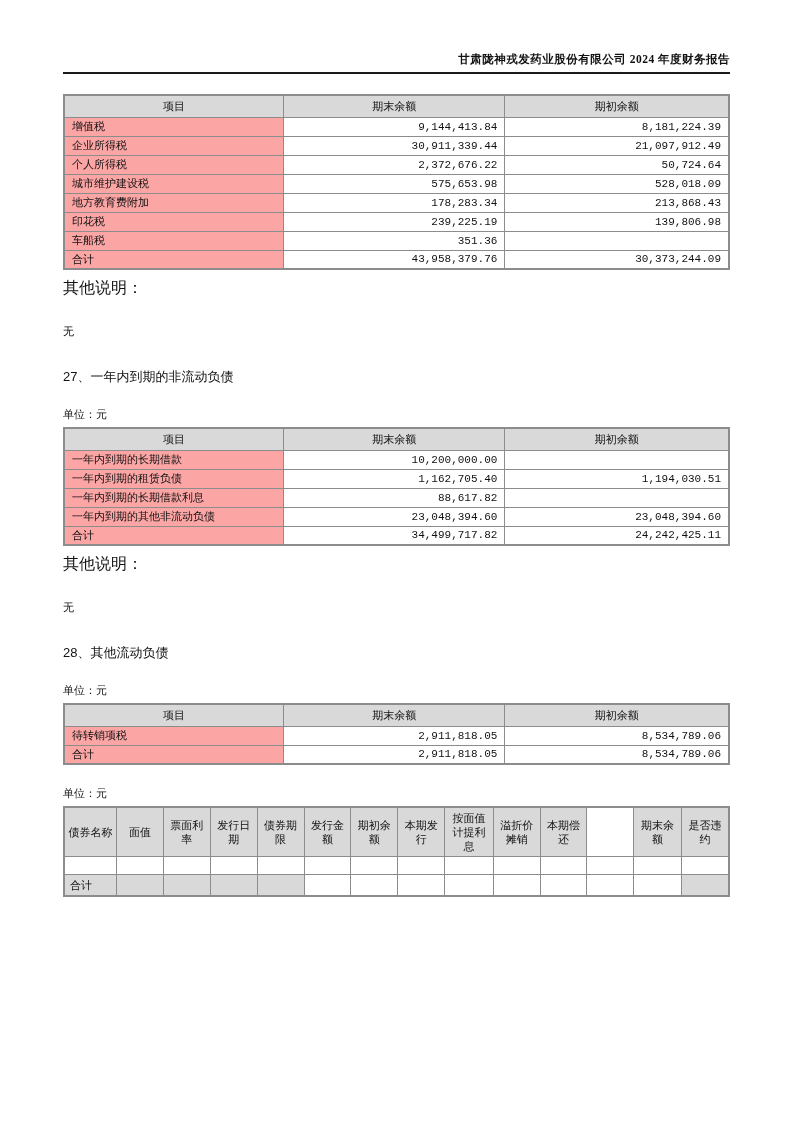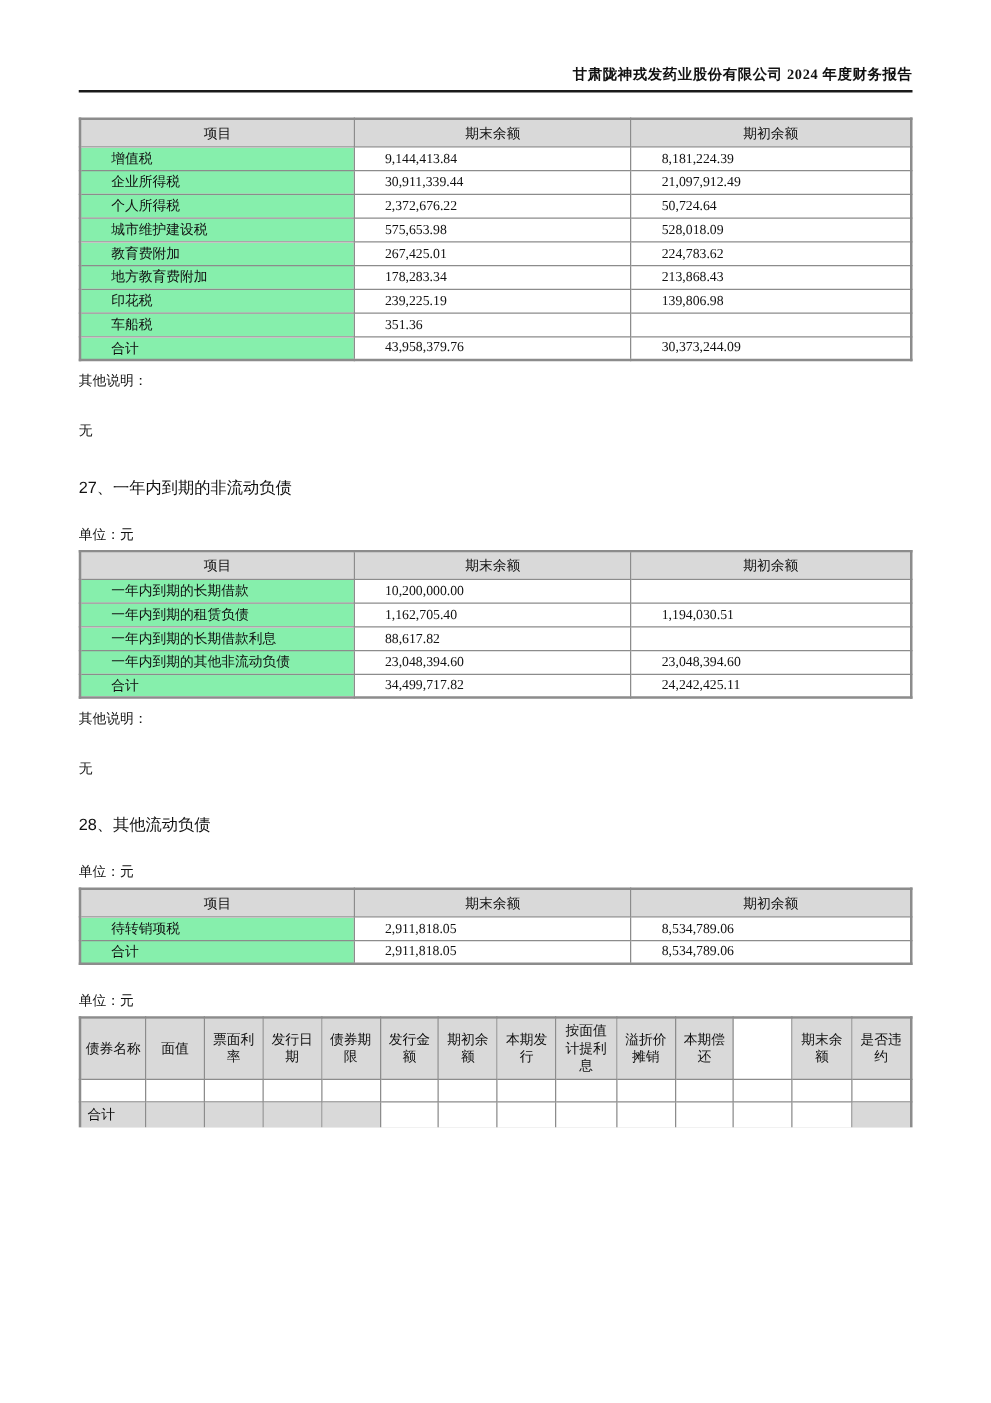--- a/index.html
+++ b/index.html
@@ -27,35 +27,35 @@
   table.fin {
     width: 100%;
     border-collapse: collapse;
     table-layout: fixed;
     font-size: 11px;
     margin-top: 20px;
     border: 2px solid #8c8c8c;
   }
   table.fin th, table.fin td {
     border: 1px solid #8c8c8c;
-    padding: 1px 24px;
+    padding: 1px 7px;
     height: 19px;
     vertical-align: middle;
     overflow: hidden;
   }
   table.fin th {
     background: #d9d9d9;
     font-weight: normal;
     text-align: center;
     height: 22px;
   }
-  td.shade { background: #86efac; }
+  td.shade { background: #fca5a5; }
   td.item { text-align: left; }
-  td.num  { text-align: left; }
-  .note-label { margin: 8px 0 0 0; font-size: 11px; }
+  td.num  { text-align: right; font-family: Liberation Mono, monospace; }
+  .note-label { margin: 8px 0 0 0; font-size: 16px; }
   .note-value { margin: 25px 0 0 0; font-size: 11px; }
   .sec-title {
     margin: 29px 0 0 0;
     font-family: "Liberation Sans", "DejaVu Sans", sans-serif;
     font-size: 13px;
     font-weight: normal;
   }
   .unit-line { margin: 21px 0 0 0; font-size: 11px; }
   table.fin.tight { margin-top: 5px; }
   table.bond {
@@ -119,25 +119,20 @@
     </tr>
     <tr>
       <td class="item shade">个人所得税</td>
       <td class="num">2,372,676.22</td>
       <td class="num">50,724.64</td>
     </tr>
     <tr>
       <td class="item shade">城市维护建设税</td>
       <td class="num">575,653.98</td>
       <td class="num">528,018.09</td>
-    </tr>
-    <tr>
-      <td class="item shade">教育费附加</td>
-      <td class="num">267,425.01</td>
-      <td class="num">224,783.62</td>
     </tr>
     <tr>
       <td class="item shade">地方教育费附加</td>
       <td class="num">178,283.34</td>
       <td class="num">213,868.43</td>
     </tr>
     <tr>
       <td class="item shade">印花税</td>
       <td class="num">239,225.19</td>
       <td class="num">139,806.98</td>

